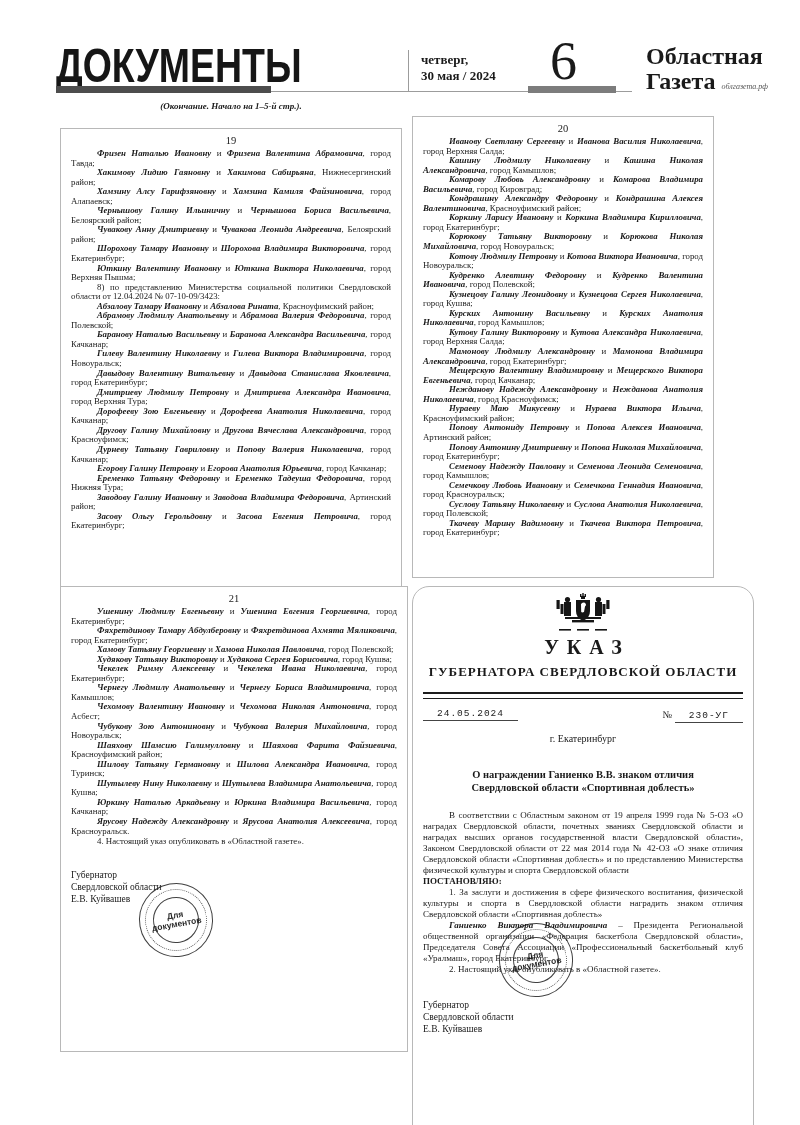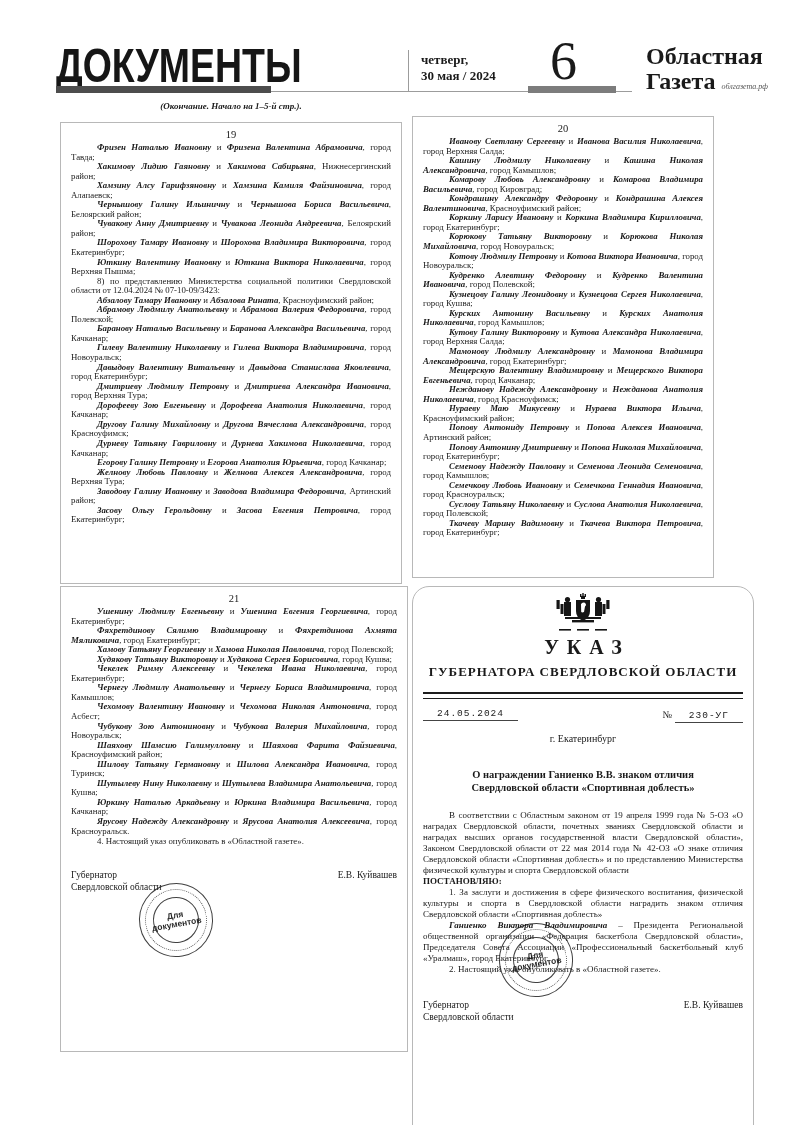--- a/index.html
+++ b/index.html
@@ -20,30 +20,30 @@
   .mast-date{position:absolute;left:421px;top:52px;font-weight:bold;font-size:13px;line-height:16px;}
   .mast-page{position:absolute;left:550px;top:34px;font-size:54px;line-height:1;font-family:"Liberation Serif",serif;}
   .brand{position:absolute;left:646px;top:44px;font-weight:bold;font-size:24px;line-height:25px;white-space:nowrap;}
   .brand .site{font-size:8px;font-weight:normal;font-style:italic;color:#555;letter-spacing:0;}
   
   .cont-note{position:absolute;left:60px;top:101px;width:342px;text-align:center;
     font-size:9px;font-weight:bold;font-style:italic;}
   
   .box{position:absolute;border:1px solid #b8b8b8;background:#fff;box-sizing:border-box;
     padding:4px 10px 6px;overflow:hidden;}
-  #box19{left:60px;top:122px;width:342px;height:462px;}
+  #box19{left:60px;top:128px;width:342px;height:462px;}
   #box20{left:412px;top:116px;width:302px;height:462px;}
   #box21{left:60px;top:586px;width:348px;height:466px;}
   #boxDecree{left:412px;top:586px;width:342px;height:562px;border-radius:17px;}
   .sec-num{text-align:center;font-size:10.5px;margin:2px 0 3px;}
   .entry{font-size:8.8px;line-height:9.55px;text-align:justify;text-indent:26px;margin:0;}
   .nm{font-weight:bold;font-style:italic;}
   .closing{margin-top:1px;}
   
-  .sig{display:flex;justify-content:space-between;align-items:flex-start;font-size:9.5px;line-height:12px;}
+  .sig{display:flex;justify-content:space-between;align-items:flex-start;font-size:9.5px;line-height:12px;flex-direction:column;}
   #box21 .sig{margin-top:22px;}
   #boxDecree .sig{margin-top:24px;}
   .stamp{position:absolute;width:72px;height:72px;border:1.6px solid rgba(30,30,30,.85);
     border-radius:50%;transform:rotate(-10deg);}
   .stamp::before{content:"";position:absolute;inset:5px;border:1px dotted rgba(40,40,40,.75);border-radius:50%;}
   .stamp::after{content:"";position:absolute;inset:13px;border:1.3px solid rgba(30,30,30,.85);border-radius:50%;}
   .stamp-inner{position:absolute;inset:0;display:flex;flex-direction:column;align-items:center;justify-content:center;
     font-family:"Liberation Sans",sans-serif;font-weight:bold;font-size:8.5px;line-height:9px;color:rgba(20,20,20,.92);z-index:2;}
   #box21 .stamp{left:78px;top:296px;}
   #boxDecree .stamp{left:86px;top:336px;}
@@ -96,23 +96,23 @@
       <p class="entry"><span class="nm">Юткину Валентину Ивановну</span> и <span class="nm">Юткина Виктора Николаевича</span>, город Верхняя Пышма;</p>
       <p class="entry">8) по представлению Министерства социальной политики Свердловской области от 12.04.2024 № 07-10-09/3423:</p>
       <p class="entry"><span class="nm">Абзалову Тамару Ивановну</span> и <span class="nm">Абзалова Рината</span>, Красноуфимский район;</p>
       <p class="entry"><span class="nm">Абрамову Людмилу Анатольевну</span> и <span class="nm">Абрамова Валерия Федоровича</span>, город Полевской;</p>
       <p class="entry"><span class="nm">Баранову Наталью Васильевну</span> и <span class="nm">Баранова Александра Васильевича</span>, город Качканар;</p>
       <p class="entry"><span class="nm">Гилеву Валентину Николаевну</span> и <span class="nm">Гилева Виктора Владимировича</span>, город Новоуральск;</p>
       <p class="entry"><span class="nm">Давыдову Валентину Витальевну</span> и <span class="nm">Давыдова Станислава Яковлевича</span>, город Екатеринбург;</p>
       <p class="entry"><span class="nm">Дмитриеву Людмилу Петровну</span> и <span class="nm">Дмитриева Александра Ивановича</span>, город Верхняя Тура;</p>
       <p class="entry"><span class="nm">Дорофееву Зою Евгеньевну</span> и <span class="nm">Дорофеева Анатолия Николаевича</span>, город Качканар;</p>
       <p class="entry"><span class="nm">Другову Галину Михайловну</span> и <span class="nm">Другова Вячеслава Александровича</span>, город Красноуфимск;</p>
-      <p class="entry"><span class="nm">Дурневу Татьяну Гавриловну</span> и <span class="nm">Дурнева Хакимова Николаевича</span>, город Качканар;</p>
+      <p class="entry"><span class="nm">Дурневу Татьяну Гавриловну</span> и <span class="nm">Попову Валерия Николаевича</span>, город Качканар;</p>
       <p class="entry"><span class="nm">Егорову Галину Петровну</span> и <span class="nm">Егорова Анатолия Юрьевича</span>, город Качканар;</p>
-      <p class="entry"><span class="nm">Желнову Любовь Павловну</span> и <span class="nm">Желнова Алексея Александровича</span>, город Верхняя Тура;</p>
+      <p class="entry"><span class="nm">Еременко Татьяну Федоровну</span> и <span class="nm">Еременко Тадеуша Федоровича</span>, город Нижняя Тура;</p>
       <p class="entry"><span class="nm">Заводову Галину Ивановну</span> и <span class="nm">Заводова Владимира Федоровича</span>, Артинский район;</p>
       <p class="entry"><span class="nm">Засову Ольгу Герольдовну</span> и <span class="nm">Засова Евгения Петровича</span>, город Екатеринбург;</p>
     </div>
 </div>
 
 <div class="box" id="box20">
   <div class="sec-num">20</div>
   <div>
       <p class="entry"><span class="nm">Иванову Светлану Сергеевну</span> и <span class="nm">Иванова Василия Николаевича</span>, город Верхняя Салда;</p>
       <p class="entry"><span class="nm">Кашину Людмилу Николаевну</span> и <span class="nm">Кашина Николая Александровича</span>, город Камышлов;</p>
@@ -135,21 +135,21 @@
       <p class="entry"><span class="nm">Семечкову Любовь Ивановну</span> и <span class="nm">Семечкова Геннадия Ивановича</span>, город Красноуральск;</p>
       <p class="entry"><span class="nm">Суслову Татьяну Николаевну</span> и <span class="nm">Суслова Анатолия Николаевича</span>, город Полевской;</p>
       <p class="entry"><span class="nm">Ткачеву Марину Вадимовну</span> и <span class="nm">Ткачева Виктора Петровича</span>, город Екатеринбург;</p>
     </div>
 </div>
 
 <div class="box" id="box21">
   <div class="sec-num">21</div>
   <div>
       <p class="entry"><span class="nm">Ушенину Людмилу Евгеньевну</span> и <span class="nm">Ушенина Евгения Георгиевича</span>, город Екатеринбург;</p>
-      <p class="entry"><span class="nm">Фяхретдинову Сялимю Владимировну</span> и <span class="nm">Фяхретдинова Ахмята Мяликовича</span>, город Екатеринбург;</p>
+      <p class="entry"><span class="nm">Фяхретдинову Тамару Абдулберовну</span> и <span class="nm">Фяхретдинова Ахмята Мяликовича</span>, город Екатеринбург;</p>
       <p class="entry"><span class="nm">Хамову Татьяну Георгиевну</span> и <span class="nm">Хамова Николая Павловича</span>, город Полевской;</p>
       <p class="entry"><span class="nm">Худякову Татьяну Викторовну</span> и <span class="nm">Худякова Сергея Борисовича</span>, город Кушва;</p>
       <p class="entry"><span class="nm">Чекелек Римму Алексеевну</span> и <span class="nm">Чекелека Ивана Николаевича</span>, город Екатеринбург;</p>
       <p class="entry"><span class="nm">Чернегу Людмилу Анатольевну</span> и <span class="nm">Чернегу Бориса Владимировича</span>, город Камышлов;</p>
       <p class="entry"><span class="nm">Чехомову Валентину Ивановну</span> и <span class="nm">Чехомова Николая Антоновича</span>, город Асбест;</p>
       <p class="entry"><span class="nm">Чубукову Зою Антониновну</span> и <span class="nm">Чубукова Валерия Михайловича</span>, город Новоуральск;</p>
       <p class="entry"><span class="nm">Шаяхову Шамсию Галимулловну</span> и <span class="nm">Шаяхова Фарита Файзиевича</span>, Красноуфимский район;</p>
       <p class="entry"><span class="nm">Шилову Татьяну Германовну</span> и <span class="nm">Шилова Александра Ивановича</span>, город Туринск;</p>
       <p class="entry"><span class="nm">Шутылеву Нину Николаевну</span> и <span class="nm">Шутылева Владимира Анатольевича</span>, город Кушва;</p>
       <p class="entry"><span class="nm">Юркину Наталью Аркадьевну</span> и <span class="nm">Юркина Владимира Васильевича</span>, город Качканар;</p>

